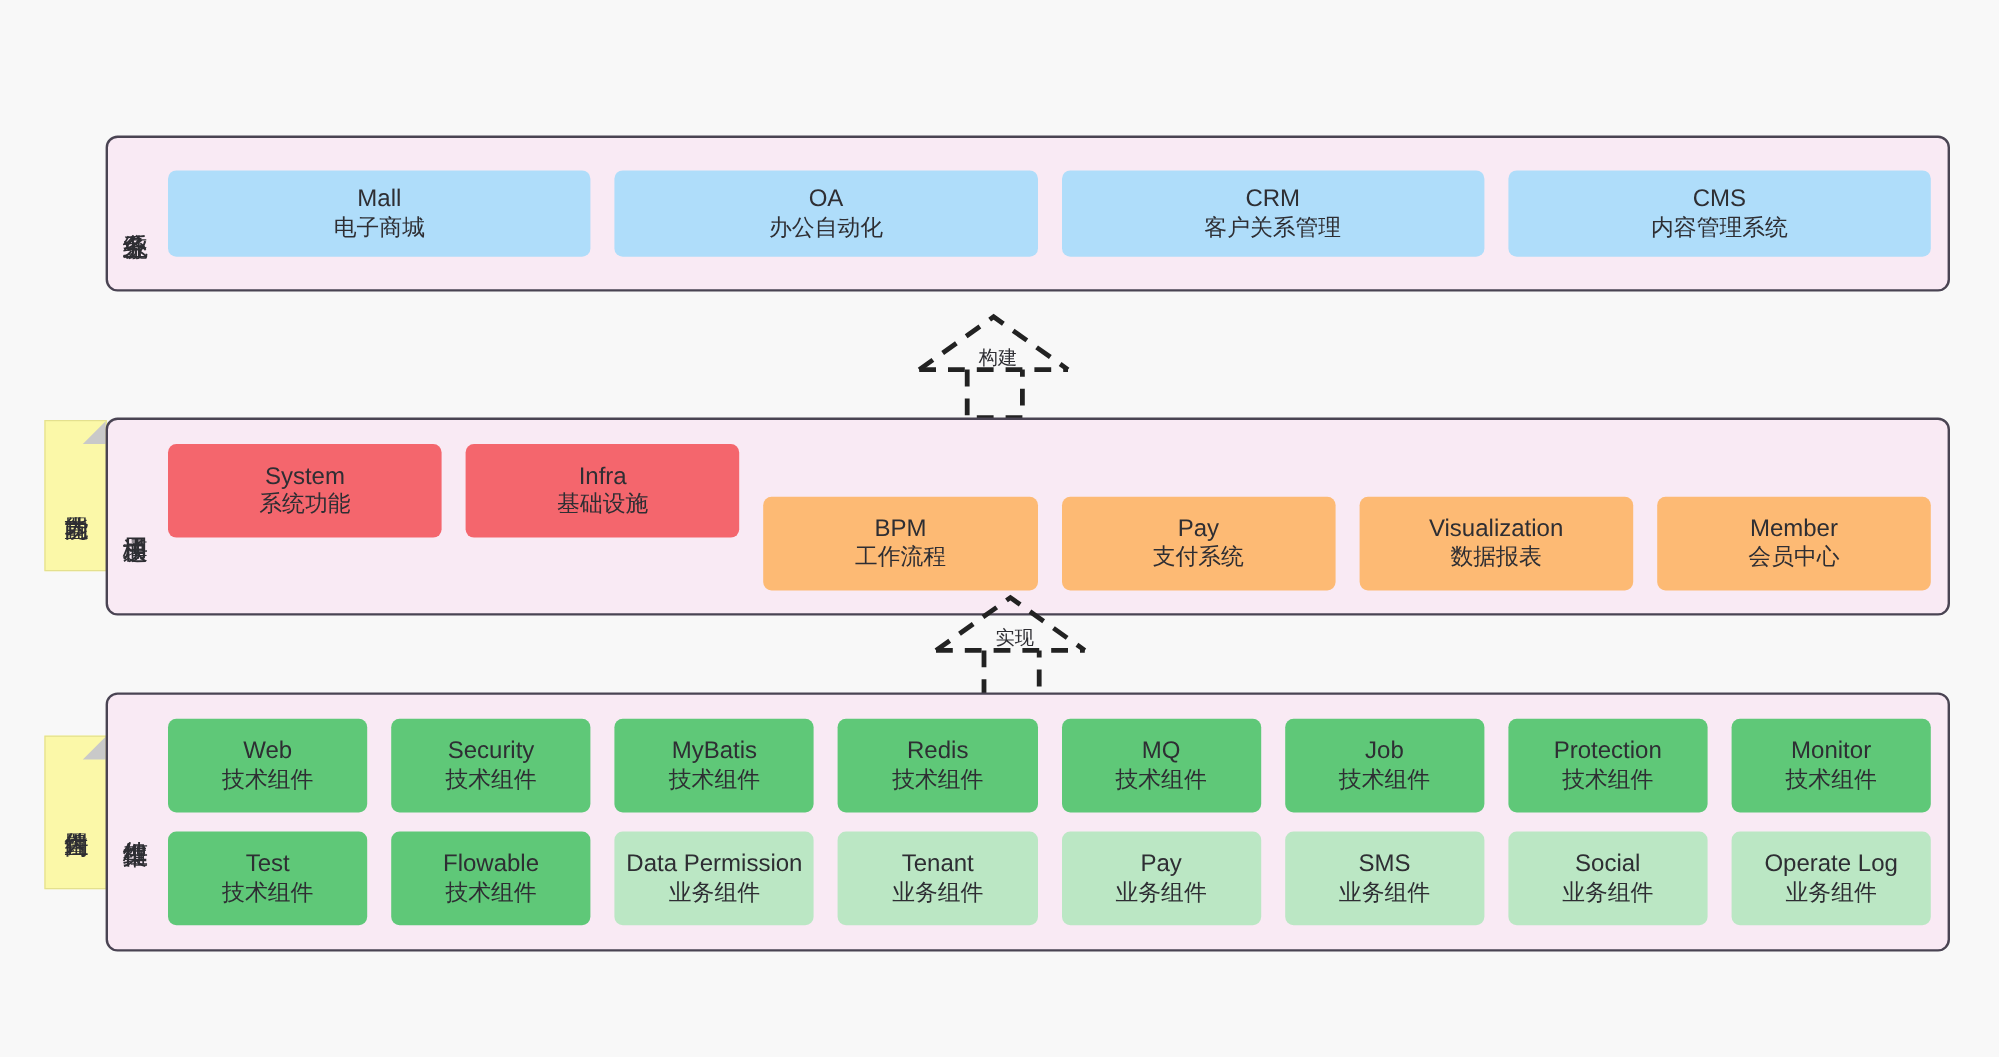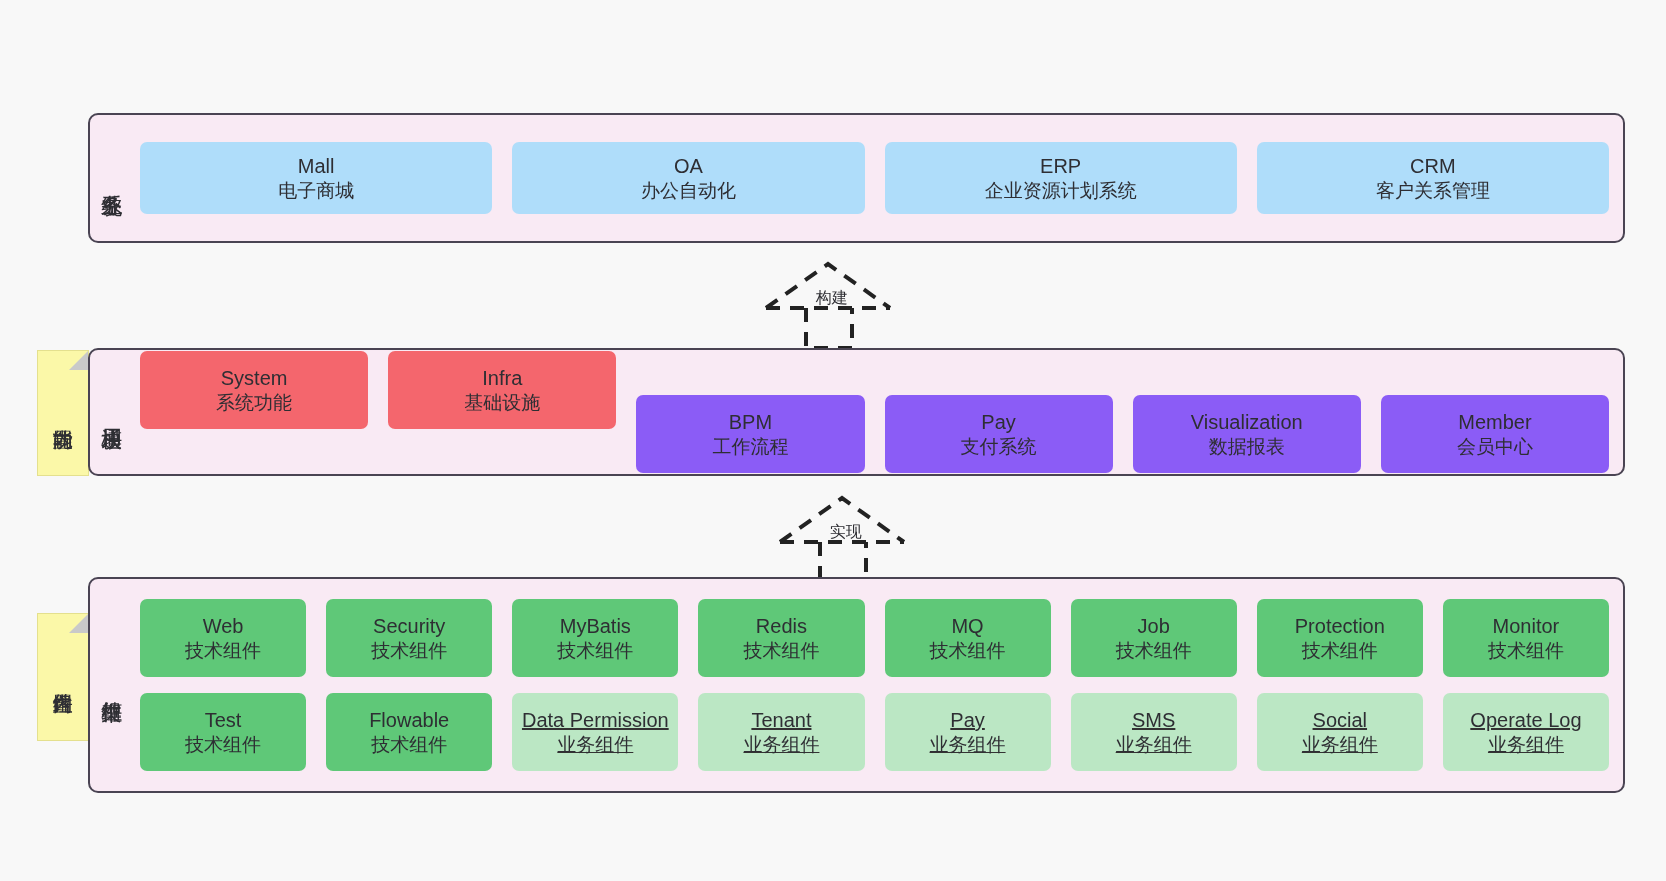--- a/index.html
+++ b/index.html
@@ -64,28 +64,28 @@
     line-height:1.22;
     box-sizing:border-box;
     padding:4px 6px;
   }
   .cell .t{font-size:20px;color:#2e2e33;}
   .cell .s{font-size:19px;color:#2e2e33;}
 
   
   .c-blue{background:#afddfa;}
   .c-red{background:#f4666d;}
-  .c-pink{background:#8b5cf6;margin-top:44px;}
+  .c-pink{background:#fdba74;margin-top:44px;}
   .c-green{background:#5fc878;align-items:center;}
-  .c-lgreen{background:#bbe7c4;text-decoration:underline;}
+  .c-lgreen{background:#bbe7c4;}
 
   
   #layer-business{left:88px;top:113px;width:1537px;height:130px;}
   #layer-business .cell{height:72px;}
-  #layer-modules{left:88px;top:348px;width:1537px;height:128px;}
+  #layer-modules{left:88px;top:348px;width:1537px;height:165px;}
   #layer-modules .cell{height:78px;}
   #layer-framework{left:88px;top:577px;width:1537px;height:216px;}
   #layer-framework .cell{height:78px;}
 
   
   .sticky{
     position:absolute;
     width:52px;
     background:#fbf8a8;
     border:1px solid #e4e08e;
@@ -140,26 +140,26 @@
       <div class="row">
         <div class="cell c-blue">
           <span class="t">Mall</span>
           <span class="s">电子商城</span>
         </div>
         <div class="cell c-blue">
           <span class="t">OA</span>
           <span class="s">办公自动化</span>
         </div>
         <div class="cell c-blue">
-          <span class="t">ERP</span>
-          <span class="s">企业资源计划系统</span>
-        </div>
-        <div class="cell c-blue">
           <span class="t">CRM</span>
           <span class="s">客户关系管理</span>
+        </div>
+        <div class="cell c-blue">
+          <span class="t">CMS</span>
+          <span class="s">内容管理系统</span>
         </div>
       </div>
     </div>
   </div>
 
   <div class="conn" id="conn-build">
     <svg width="150" height="92" viewBox="0 0 150 92">
       <path d="M10 50 L72 6 L134 50" fill="none" stroke="#222" stroke-width="4" stroke-dasharray="14 10" stroke-linecap="butt"></path>
       <path d="M10 50 L134 50" fill="none" stroke="#222" stroke-width="4" stroke-dasharray="14 10"></path>
       <path d="M50 50 L50 90 L96 90 L96 50" fill="none" stroke="#222" stroke-width="4" stroke-dasharray="14 10"></path>

